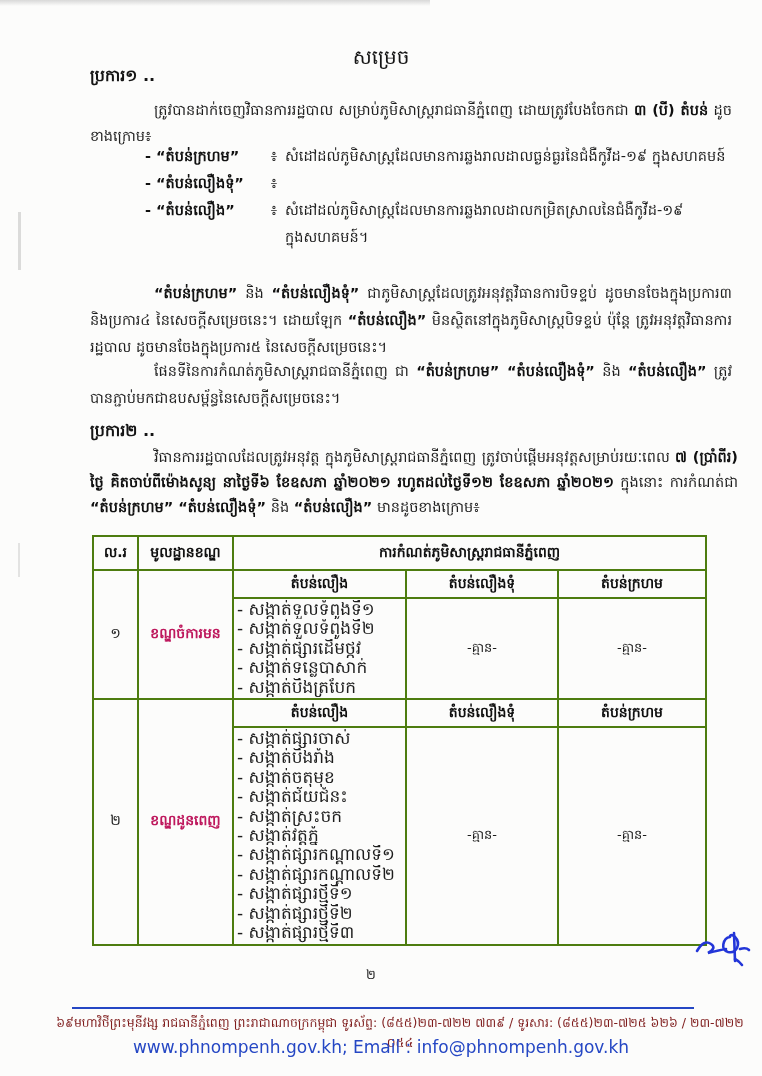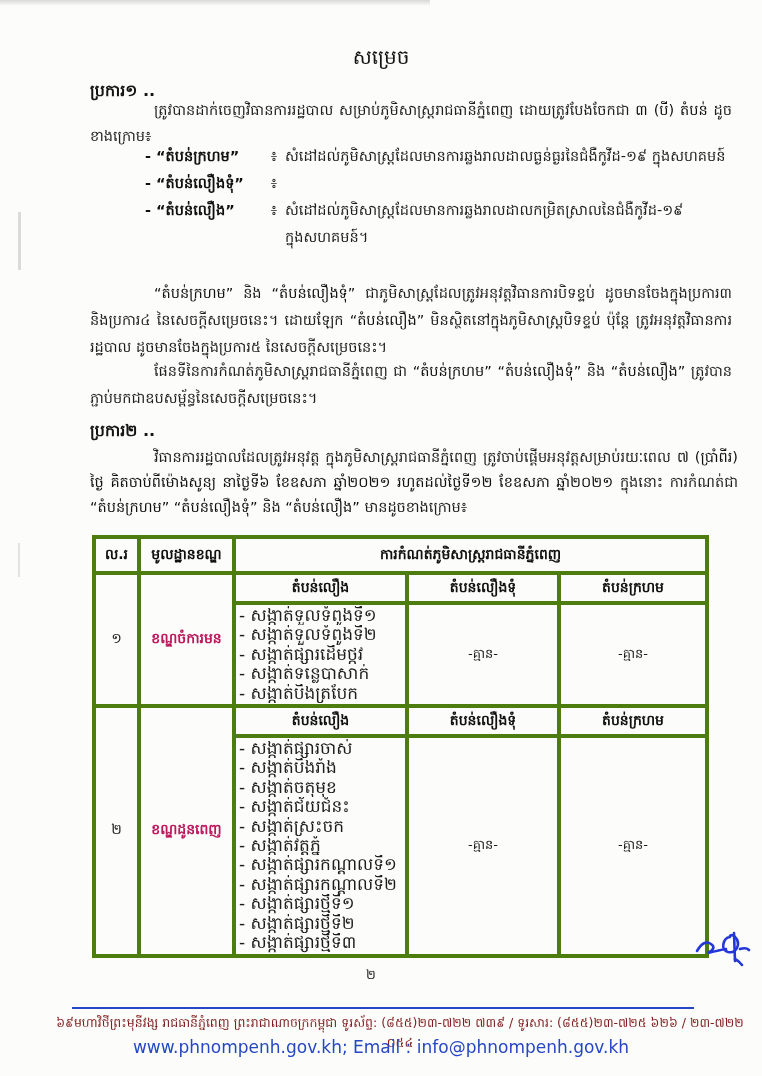--- a/index.html
+++ b/index.html
@@ -11,45 +11,45 @@
   
   .scan-top{position:absolute;top:0;left:0;width:430px;height:6px;
     background:linear-gradient(to bottom,#c9c9c9,rgba(255,255,255,0));opacity:.7;}
   .streak{position:absolute;background:#bfbfbf;}
   .streak.s1{left:18px;top:212px;width:3px;height:58px;opacity:.55;}
   .streak.s2{left:18px;top:543px;width:2px;height:34px;opacity:.4;}
 
   .title{position:absolute;top:44px;left:0;width:762px;margin:0;
     text-align:center;font-size:20px;font-weight:normal;color:#141414;}
   .heading{position:absolute;left:90px;font-size:16px;font-weight:bold;color:#141414;}
-  .heading.a1{top:80px;}
+  .heading.a1{top:65px;}
   .heading.a2{top:420px;}
 
   .para{position:absolute;left:90px;width:642px;margin:0;
     font-size:14.5px;line-height:26px;text-indent:64px;text-align:justify;}
   .para.p1{top:97px;}
   .para.p2{top:280px;line-height:27px;}
   .para.p3{top:358px;line-height:27px;}
   .para.p4{top:445px;line-height:25px;width:648px;}
-  .seg-b{font-weight:normal;color:#101010;}
+  .seg-b{font-weight:bold;color:#101010;}
 
   .bullets{position:absolute;left:145px;top:143px;width:590px;font-size:14.5px;}
   .bullet{display:flex;line-height:27px;}
   .b-label{flex:0 0 118px;font-weight:bold;color:#101010;white-space:nowrap;}
   .b-colon{flex:0 0 22px;text-align:center;}
   .b-desc{flex:1;text-align:justify;}
 
   table.doc-table{position:absolute;left:92px;top:535px;width:613px;
     border-collapse:collapse;table-layout:fixed;font-size:13.5px;color:#1c1c1c;}
   .doc-table col.c-no{width:45px;}
   .doc-table col.c-base{width:95px;}
   .doc-table col.c-z1{width:173px;}
   .doc-table col.c-z2{width:152px;}
   .doc-table col.c-z3{width:148px;}
-  .doc-table th,.doc-table td{border:4px solid #4d7c0f;padding:1px 3px;}
+  .doc-table th,.doc-table td{border:2px solid #4d7c0f;padding:1px 3px;}
   .doc-table .head-row th{height:30px;font-size:14px;font-weight:bold;
     text-align:center;vertical-align:middle;color:#101010;}
   .doc-table .zone-head th{height:24px;font-size:14px;font-weight:bold;
     text-align:center;vertical-align:middle;color:#101010;}
   .cell-no{text-align:center;vertical-align:middle;font-size:14px;}
   .cell-district{text-align:center;vertical-align:middle;
     font-weight:bold;font-size:14px;color:#be185d;}
   .cell-list{vertical-align:top;padding:2px 4px 3px 6px;}
   .cell-list .list-item{line-height:19.4px;white-space:nowrap;
     overflow:hidden;font-size:17px;}

